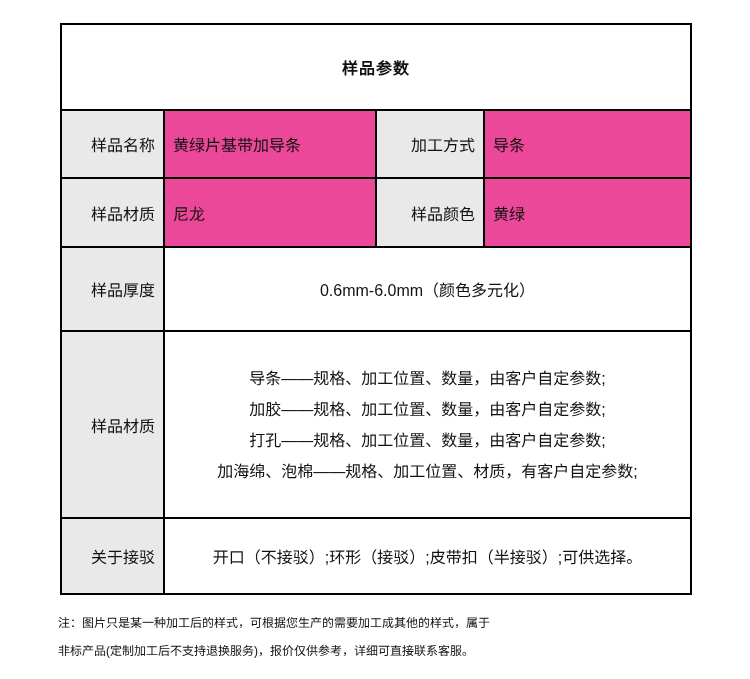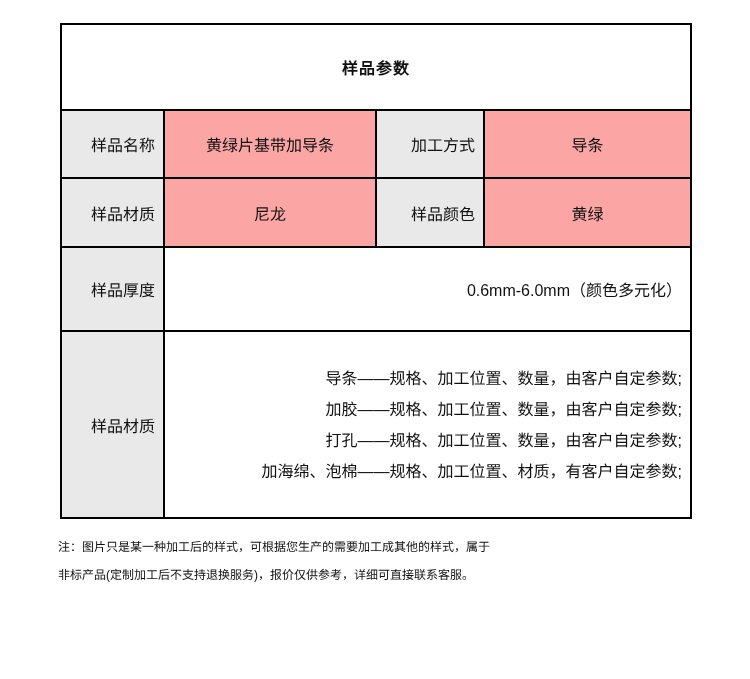--- a/index.html
+++ b/index.html
@@ -38,25 +38,25 @@
     font-weight: bold;
     letter-spacing: 1px;
     background: #ffffff;
   }
   td.lbl {
     background: #e9e9e9;
     text-align: right;
     height: 50px;
   }
   td.val-center {
-    text-align: center;
-    background: #fca5a5;
+    text-align: left;
+    background: #ec4899;
   }
   td.val-left {
-    text-align: right;
+    text-align: center;
     padding-left: 16px;
     background: #ffffff;
   }
   tr.r1 td { height: 50px; }
   tr.r2 td { height: 51px; }
   tr.r3 td { height: 66px; }
   tr.r4 td { height: 64px; }
   tr.r5 td { height: 169px; }
   tr.r6 td { height: 58px; }
   .multi-lines {
@@ -111,20 +111,24 @@
         <td class="val-left" colspan="3">
           <div class="multi-lines">
             <div>导条——规格、加工位置、数量，由客户自定参数;</div>
             <div>加胶——规格、加工位置、数量，由客户自定参数;</div>
             <div>打孔——规格、加工位置、数量，由客户自定参数;</div>
             <div>加海绵、泡棉——规格、加工位置、材质，有客户自定参数;</div>
           </div>
         </td>
       </tr>
 
+      <tr class="r6">
+        <td class="lbl">关于接驳</td>
+        <td class="val-left" colspan="3">开口（不接驳）;环形（接驳）;皮带扣（半接驳）;可供选择。</td>
+      </tr>
     </tbody>
   </table>
 
   <div class="note">
     <div>注：图片只是某一种加工后的样式，可根据您生产的需要加工成其他的样式，属于</div>
     <div>非标产品(定制加工后不支持退换服务)，报价仅供参考，详细可直接联系客服。</div>
   </div>
 
 </div>
 

